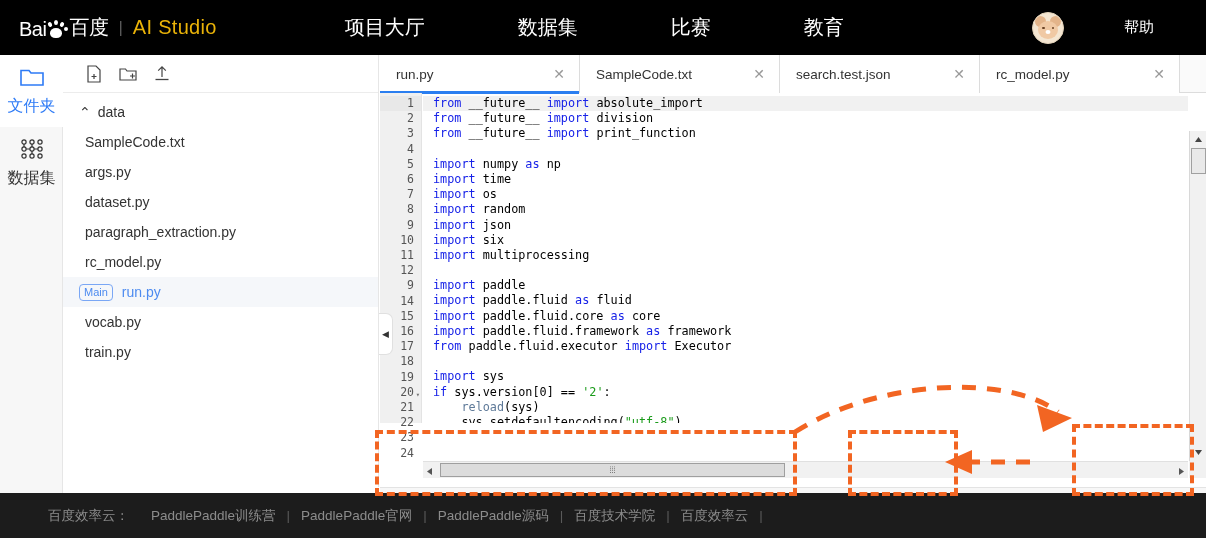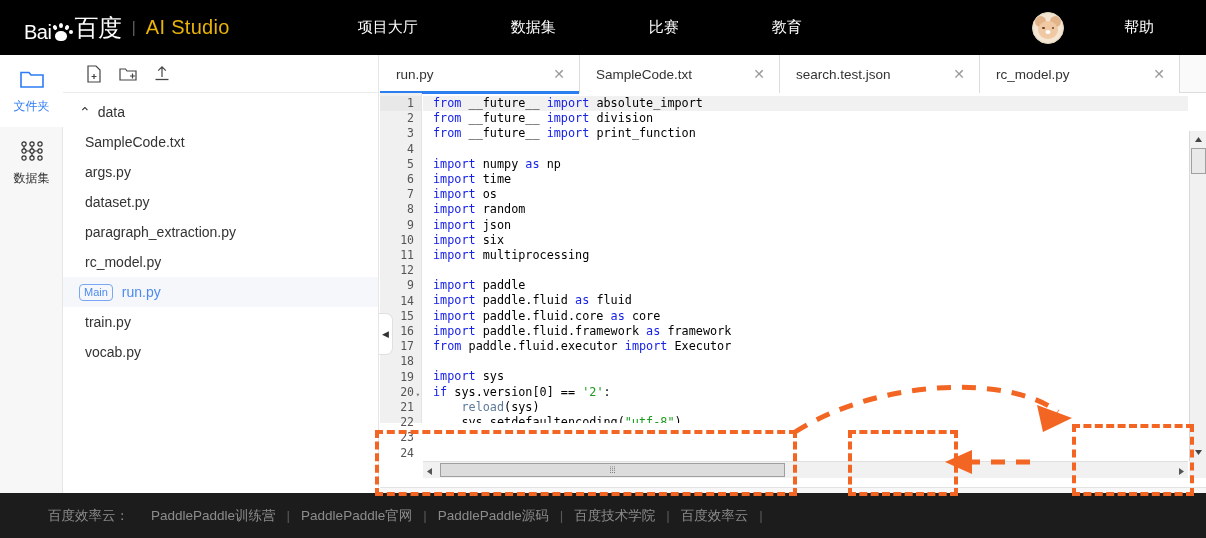--- a/index.html
+++ b/index.html
@@ -10,41 +10,41 @@
     font-size: 13px;
     color: #333;
     position: relative;
   }
 
   
   #topnav {
     height: 55px; background: #000000; width: 100%;
     display: flex; align-items: center; position: relative;
   }
-  .brand { display: flex; align-items: center; margin-left: 24px; }
+  .brand { display: flex; align-items: center; margin-left: 19px; }
   .brand-baidu {
     color: #fff; font-size: 20px; letter-spacing: -0.5px;
     display: flex; align-items: flex-end; font-weight: 400;
   }
   .paw { position: relative; width: 22px; height: 20px; display: inline-block; }
   .paw i {
     position: absolute; background: #fff; border-radius: 50%;
   }
   .paw i:nth-child(1){ width:4px;height:5px; left:2px; top:1px; transform:rotate(-25deg);}
   .paw i:nth-child(2){ width:4px;height:5px; left:8px; top:-1px;}
   .paw i:nth-child(3){ width:4px;height:5px; left:14px; top:1px; transform:rotate(25deg);}
   .paw i:nth-child(4){ width:4px;height:4px; left:18px; top:6px;}
   .paw i:nth-child(5){ width:12px;height:10px; left:4px; top:7px; border-radius:50% 50% 45% 45%;}
-  .brand-cn { color:#fff; font-size:24px; margin-left:1px; }
+  .brand-cn { color:#fff; font-size:20px; margin-left:1px; }
   .brand-div { color:#5a5a5a; margin:0 10px; font-size:17px; }
   .brand-ai { color:#eab308; font-size:20px; letter-spacing:0.3px; }
 
   .nav-items { display:flex; align-items:center; margin-left:118px; }
   .nav-item {
-    color:#ffffff; font-size:15px; padding:0 10px; cursor:pointer;
+    color:#ffffff; font-size:20px; padding:0 10px; cursor:pointer;
     white-space:nowrap;
   }
   .nav-sp-1 { margin-right: 73px; }
   .nav-sp-2 { margin-right: 73px; }
   .nav-sp-3 { margin-right: 73px; }
 
   .nav-right { position:absolute; right:12px; top:0; height:55px; display:flex; align-items:center; }
   .avatar {
     width:32px; height:32px; border-radius:50%;
     background:#f4e6d2; border:1px solid #e3d3ba;
@@ -70,21 +70,21 @@
     background:#f7f7f7; border-right:1px solid #e6e6e6;
   }
   .rail-item {
     width:63px; height:72px; display:flex; flex-direction:column;
     align-items:center; justify-content:center; cursor:pointer; position:relative;
   }
   .rail-item.active { background:#ffffff; }
   .rail-item.active:after{
     content:""; position:absolute; right:-1px; top:0; width:2px; height:100%; background:#ffffff;
   }
-  .rail-label { font-size:12px; margin-top:7px; }
+  .rail-label { font-size:16px; margin-top:7px; }
   .rail-item.active .rail-label { color:#2e7bf6; }
   .rail-item .rail-label { color:#333; }
   .rail-icon { width:26px; height:24px; display:block; }
 
   
   #tree {
     position:absolute; left:63px; top:0; width:316px; height:438px;
     background:#fff; border-right:1px solid #e6e6e6;
   }
   #tree-toolbar {
@@ -320,24 +320,24 @@
         <span class="fname">paragraph_extraction.py</span>
       </div>
       <div class="file-row">
         <span class="fname">rc_model.py</span>
       </div>
       <div class="file-row selected" style="padding-left:16px;">
         <span class="badge-main">Main</span>
         <span class="fname">run.py</span>
       </div>
       <div class="file-row">
+        <span class="fname">vocab.py</span>
+      </div>
+      <div class="file-row">
         <span class="fname">train.py</span>
-      </div>
-      <div class="file-row">
-        <span class="fname">vocab.py</span>
       </div>
     </div>
   </div>
 
   <div id="blank-left"></div>
 
   <div id="collapse-handle">
     <span style="font-size:9px;color:#333;">◀</span>
   </div>
 

